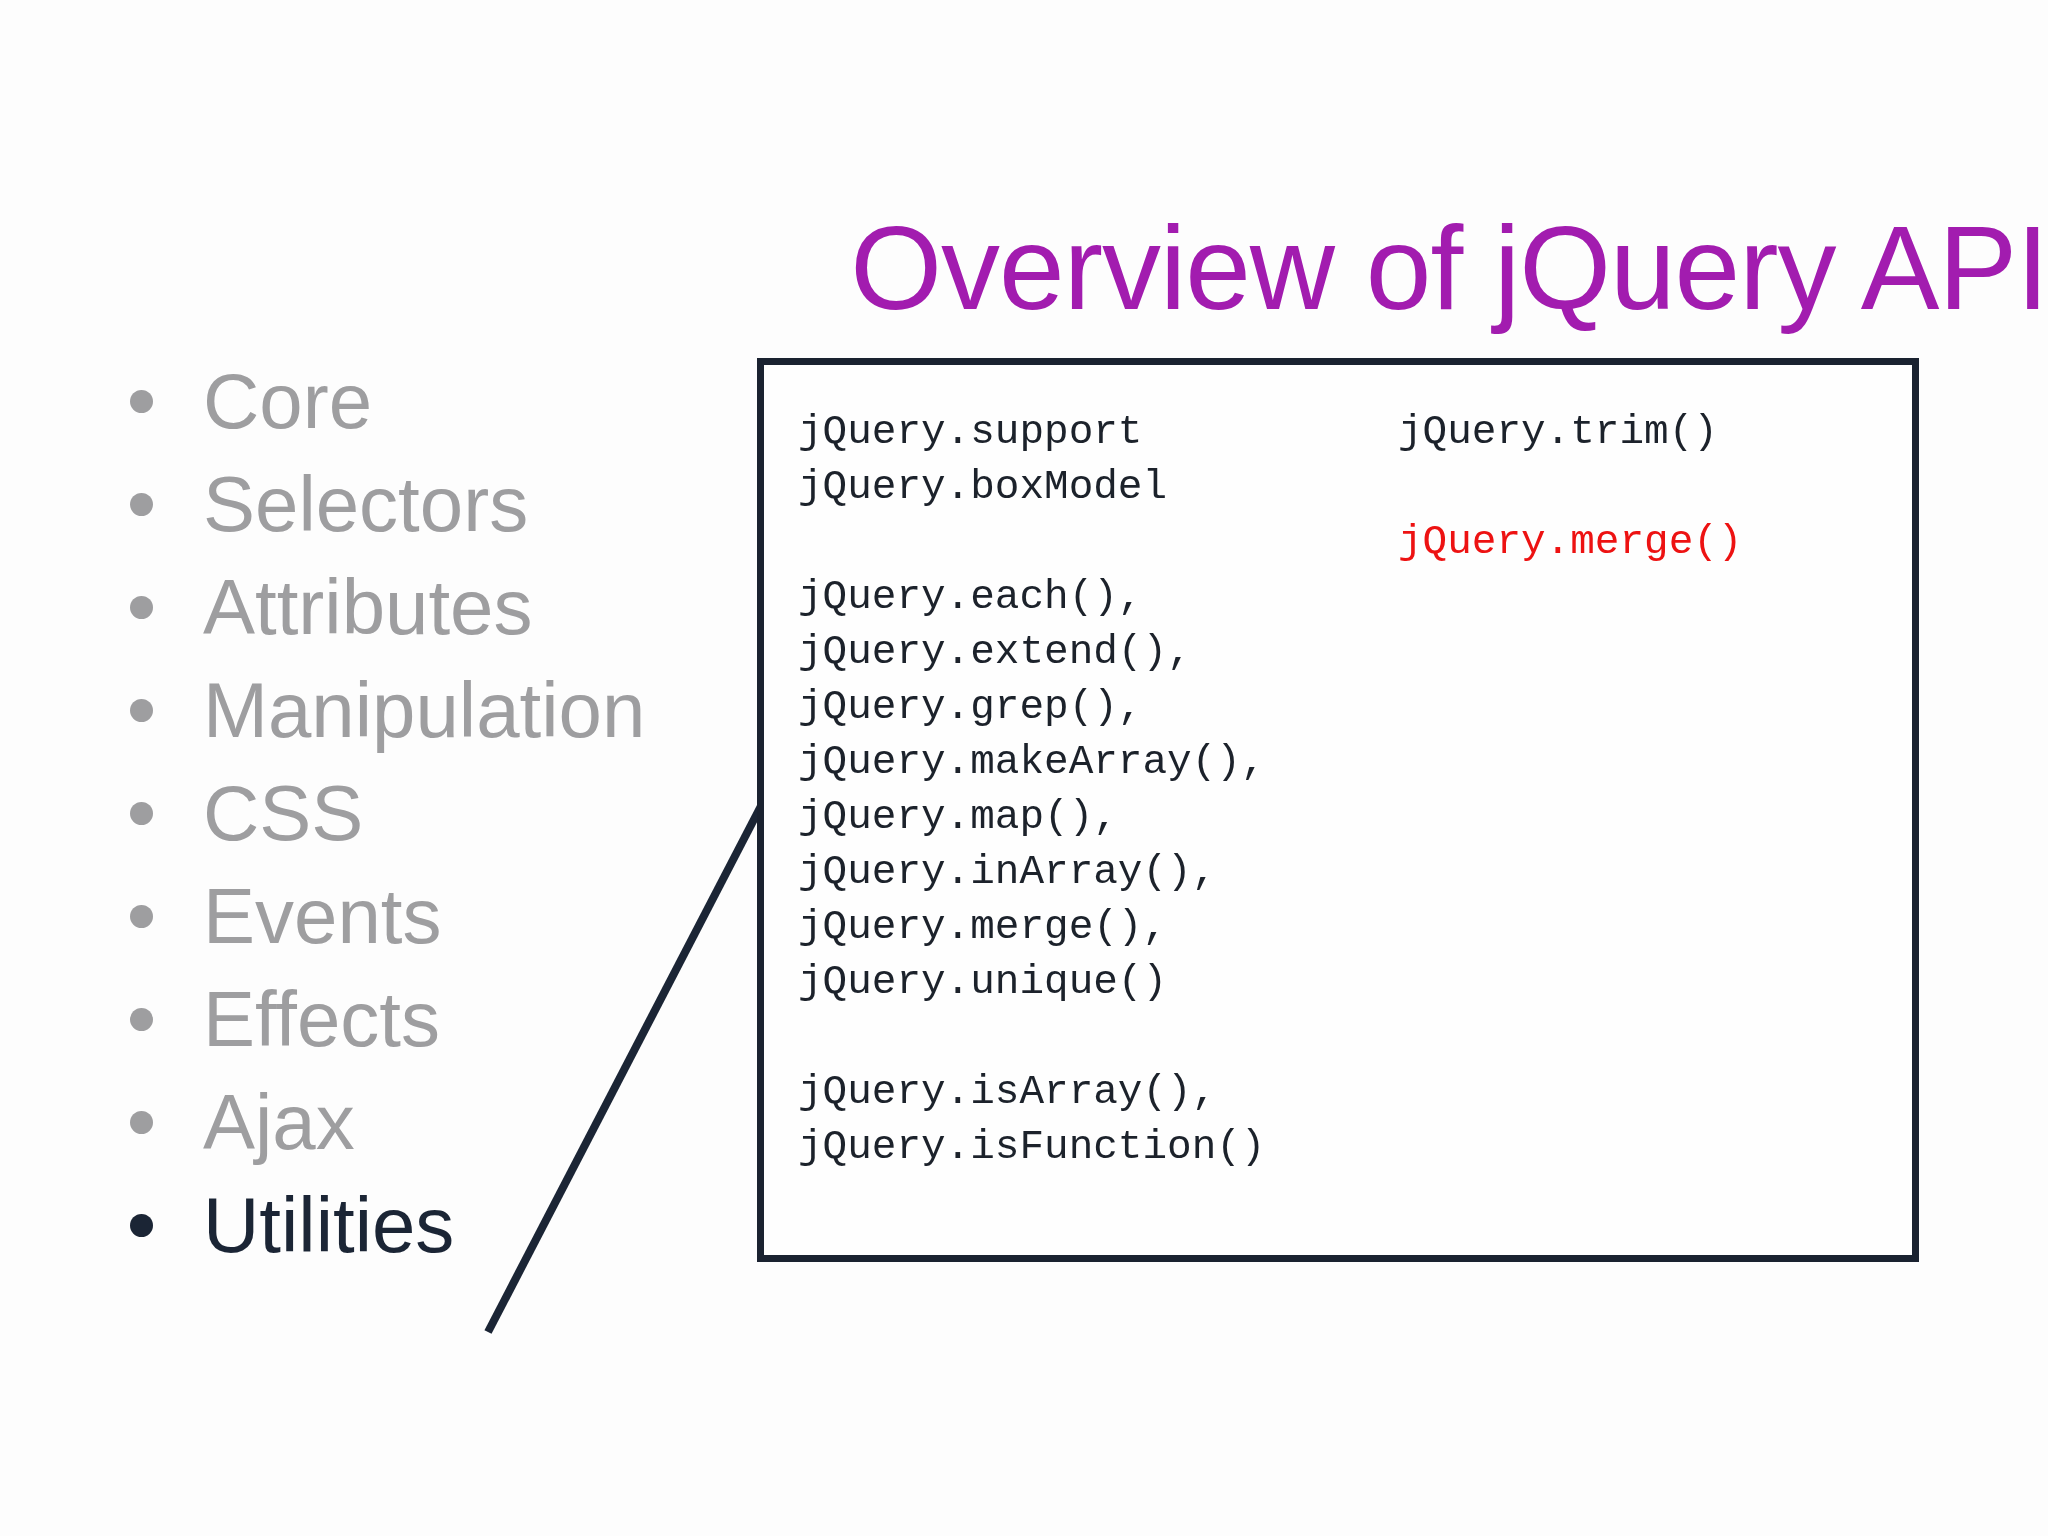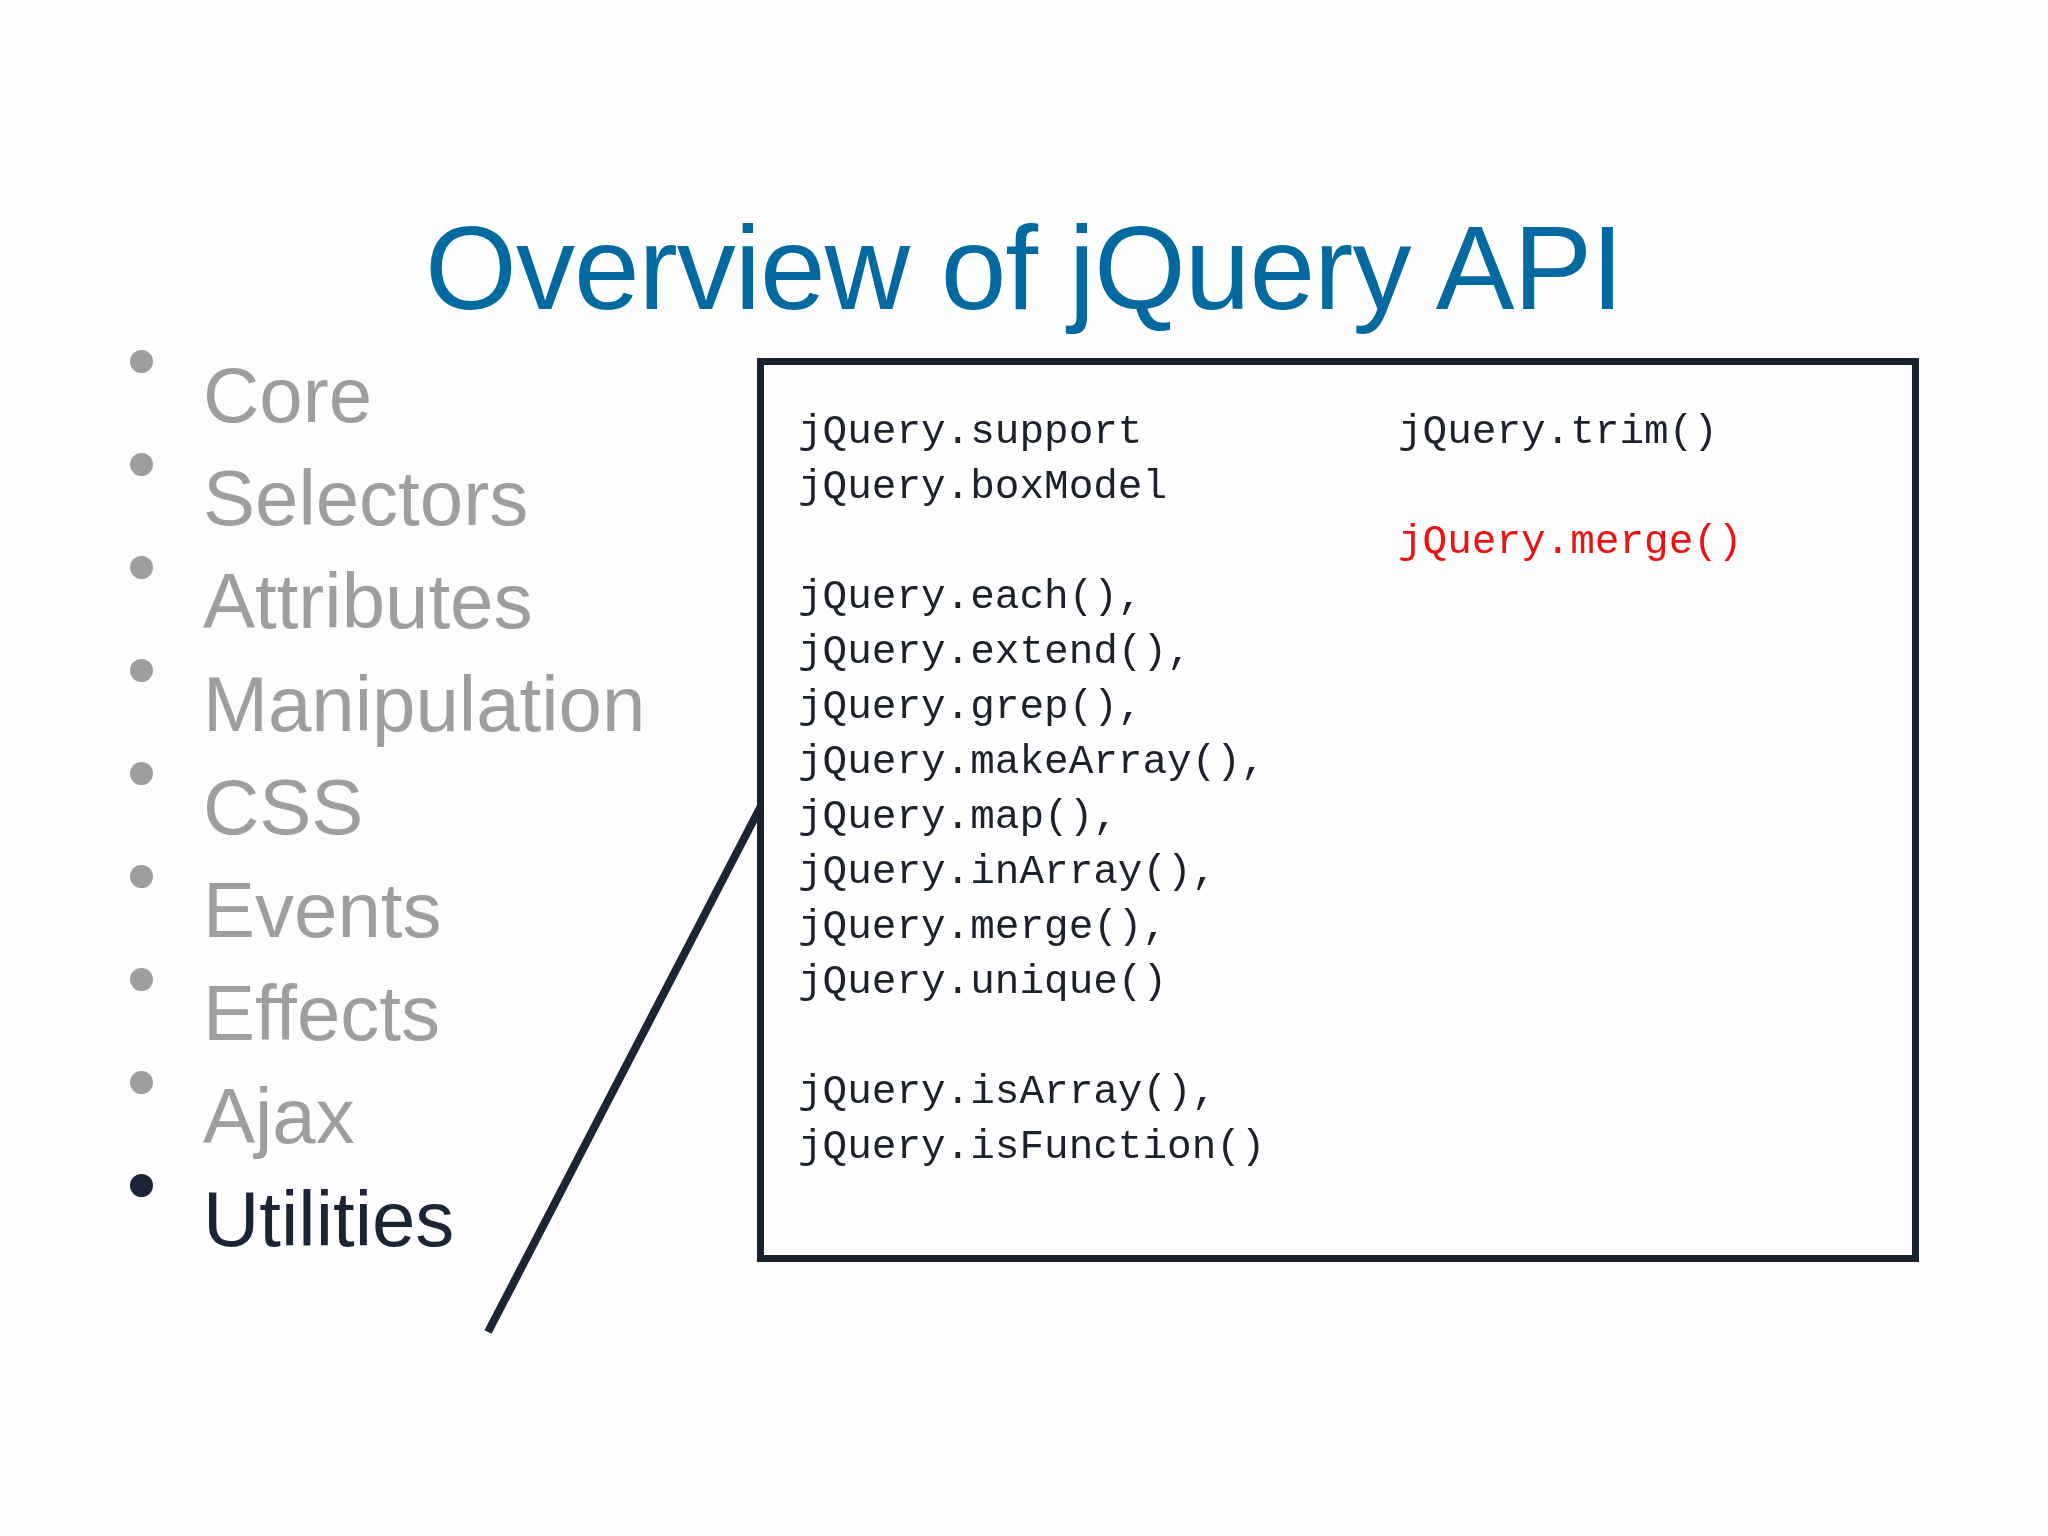--- a/index.html
+++ b/index.html
@@ -7,33 +7,34 @@
     width:2048px;height:1536px;
     background:#fdfdfd;
     position:relative;
     overflow:hidden;
     font-family:"Liberation Sans",sans-serif;
   }
   .slide{position:absolute;inset:0;}
   .slide-title{
     position:absolute;
     left:0;right:0;top:122px;
-    text-align:center;
+    text-align:right;
     font-size:118px;
     line-height:1.15;
     letter-spacing:-1px;
     font-weight:400;
-    color:#0369a1;
+    color:#a21caf;
   }
   .topic-list{
     position:absolute;
     left:130px;top:350px;
   }
   .topic-item{
     display:flex;
+    align-items:center;
     height:103px;
     color:#9E9EA0;
     font-size:78px;
   }
   .topic-item .dot{
     width:23px;height:23px;
     border-radius:50%;
     background:#9E9EA0;
     margin-right:50px;
     flex:0 0 auto;

